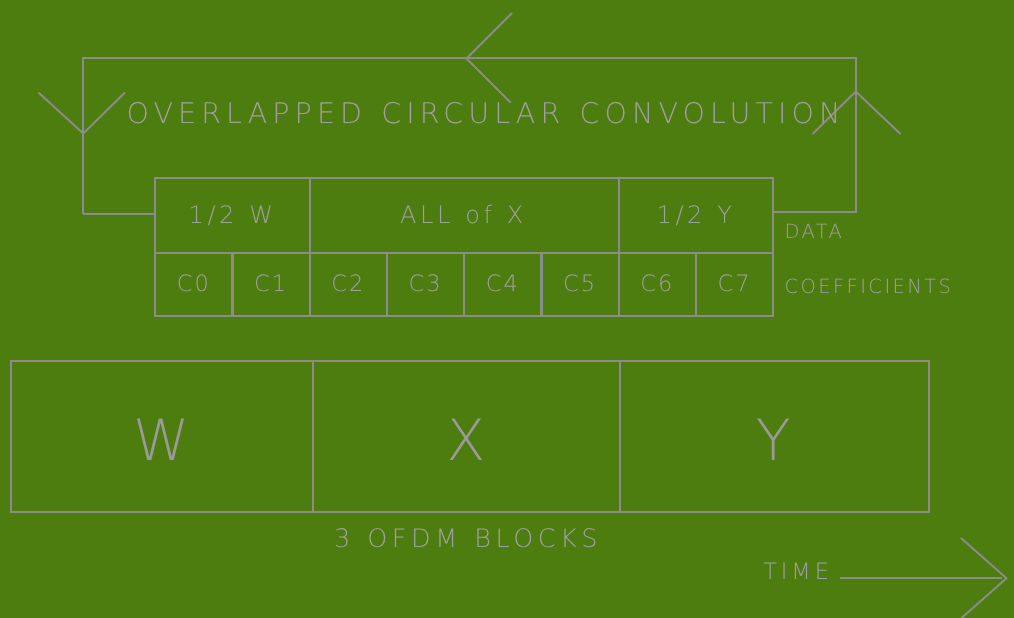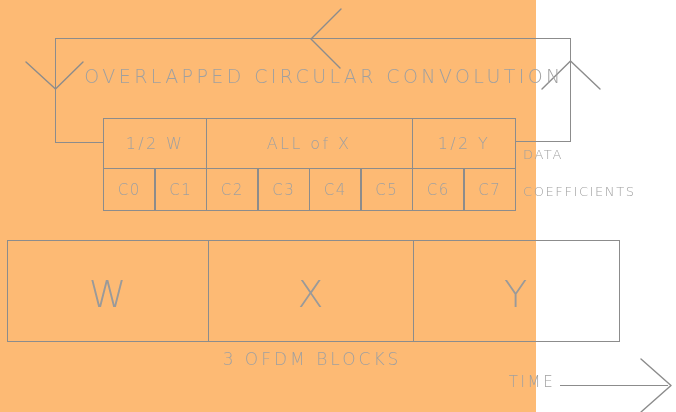--- a/index.html
+++ b/index.html
@@ -8,23 +8,23 @@
     background: #ffffff;
   }
   body {
     width: 676px;
     height: 412px;
     overflow: hidden;
     font-family: "DejaVu Sans", sans-serif;
   }
   #diagram-root {
     position: relative;
-    width: 536px;
+    width: 676px;
     height: 412px;
-    background: #fdba74;
+    background: #4d7c0f;
   }
   svg#diagram-svg {
     position: absolute;
     top: 0;
     left: 0;
     width: 676px;
     height: 412px;
     display: block;
   }
   .stroke {

